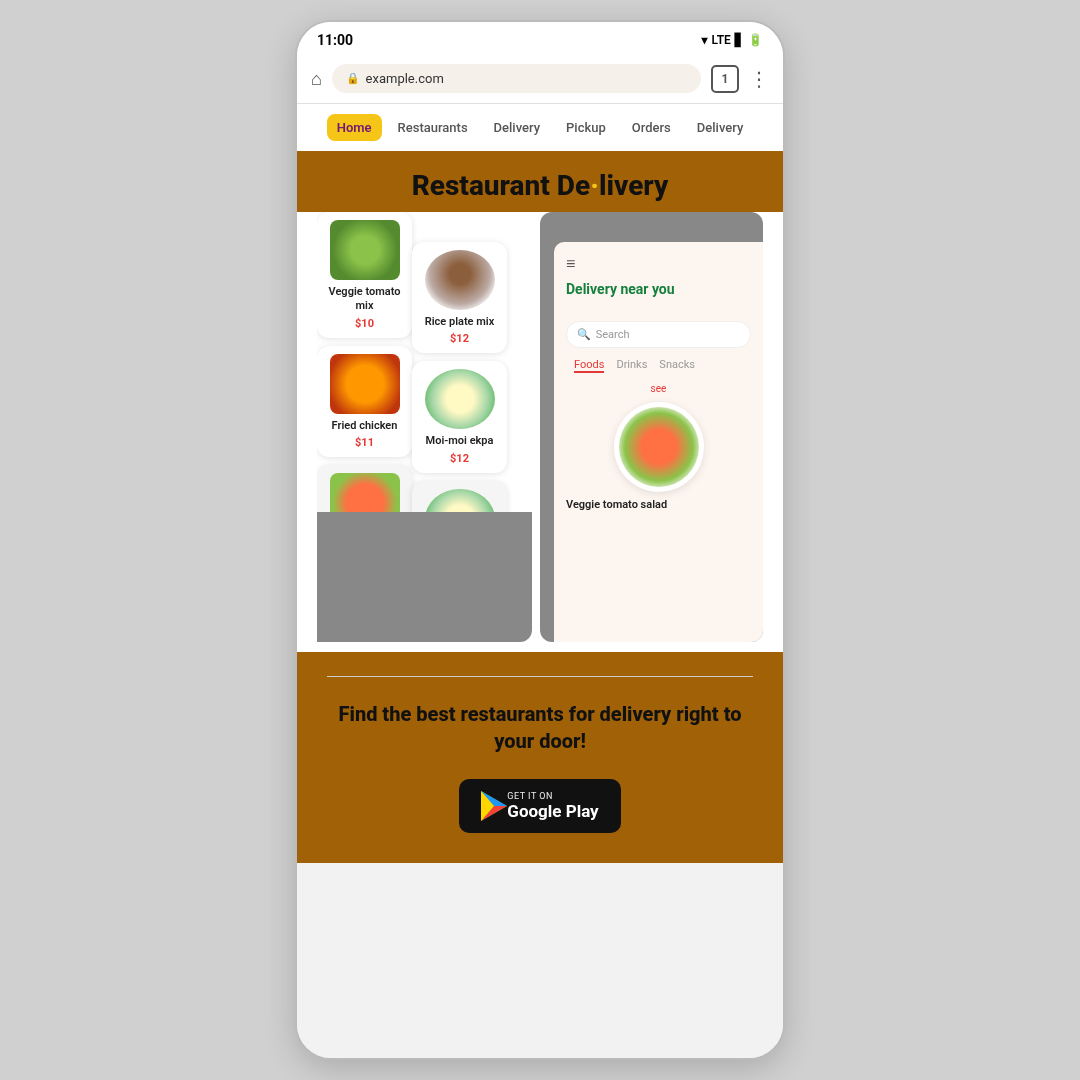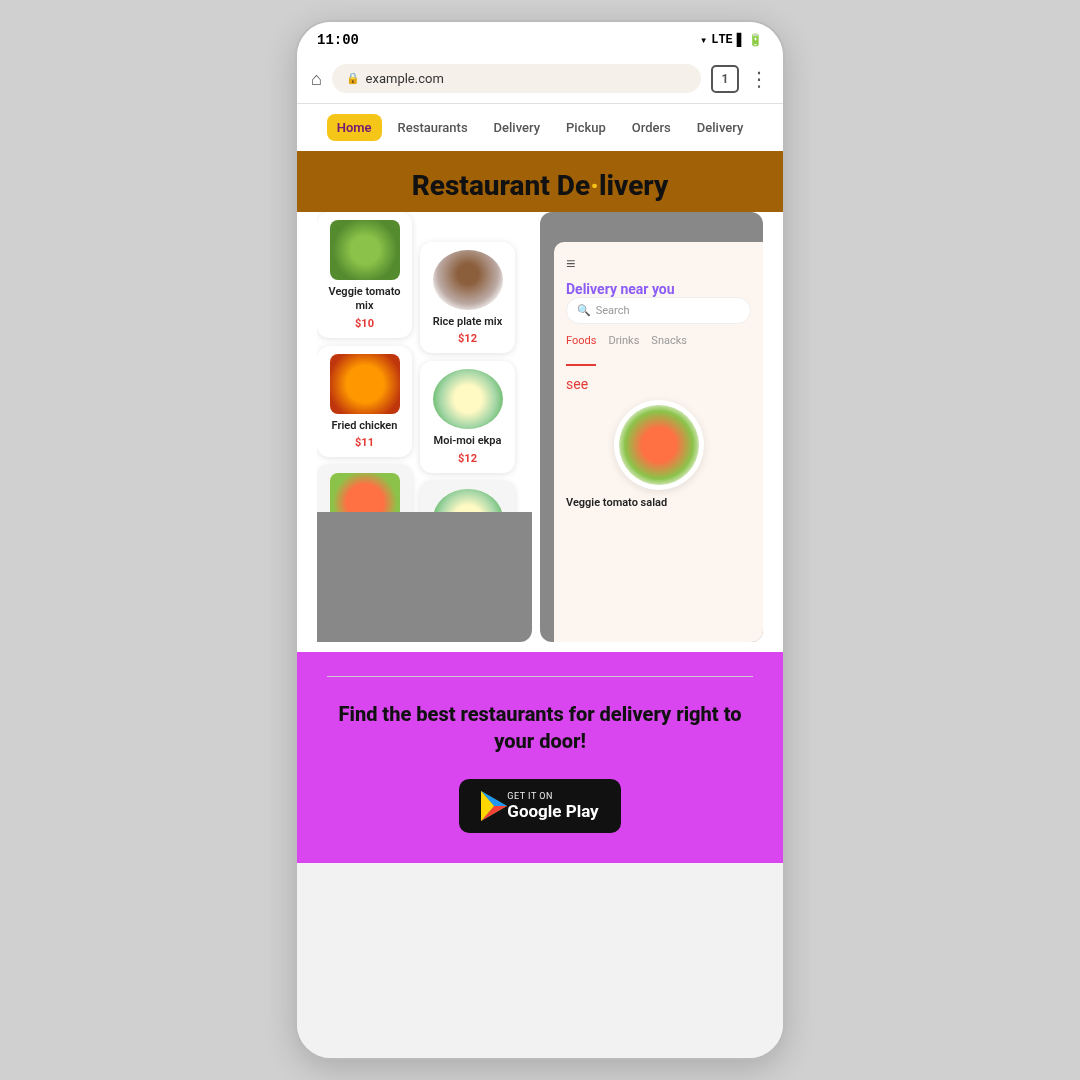--- a/index.html
+++ b/index.html
@@ -24,21 +24,20 @@
     }
     
     .status-bar {
       background: #fff;
       display: flex;
       justify-content: space-between;
       align-items: center;
       padding: 10px 20px 8px 20px;
       font-size: 13px;
       font-weight: 600;
-      font-family: Liberation Mono, monospace;
     }
     .status-time { font-weight: 700; font-size: 14px; }
     .status-icons { display: flex; align-items: center; gap: 4px; font-size: 12px; }
     
     .browser-chrome {
       background: #fff;
       padding: 8px 14px 10px;
       display: flex;
       align-items: center;
       gap: 10px;
@@ -153,52 +152,52 @@
       left: 14px;
       right: 0;
       bottom: 0;
       background: #fdf6f0;
       border-radius: 10px 0 0 0;
       padding: 12px;
       display: flex;
       flex-direction: column;
     }
     .inner-menu-icon { font-size: 16px; margin-bottom: 8px; color: #555; }
-    .inner-title { font-size: 14px; font-weight: 700; color: #8b5cf6; margin-bottom: 0; }
+    .inner-title { font-size: 14px; font-weight: 700; color: #15803d; margin-bottom: 24px; }
     .inner-search {
       background: #fff;
       border-radius: 20px;
       padding: 6px 10px;
       display: flex;
       align-items: center;
       gap: 5px;
       font-size: 11px;
       color: #999;
       margin-bottom: 10px;
       border: 1px solid #eee;
     }
     .inner-tabs { display: flex; gap: 12px; margin-bottom: 10px; }
     .inner-tab { font-size: 11px; color: #999; }
-    .inner-tab.active { color: #e53935; border-bottom: 2px solid #e53935; padding-bottom: 17px; }
+    .inner-tab.active { color: #e53935; border-bottom: 2px solid #e53935; padding-bottom: 0; margin-left: 8px; }
     .inner-food-circle {
       width: 90px;
       height: 90px;
       border-radius: 50%;
       background: #fff;
       margin: 0 auto 6px;
       display: flex;
       align-items: center;
       justify-content: center;
       overflow: hidden;
       box-shadow: 0 2px 8px rgba(0,0,0,0.10);
     }
     .inner-food-name { font-size: 11px; font-weight: 600; text-align: left; color: #222; }
     
     .bottom-section {
-      background: #d946ef;
+      background: #a16207;
       padding: 24px 30px 30px;
       text-align: center;
     }
     .divider {
       height: 1px;
       background: #ccc;
       margin-bottom: 24px;
     }
     .cta-text {
       font-size: 20px;
@@ -235,21 +234,20 @@
       height: 430px;
       overflow: hidden;
     }
     .left-col-wrap {
       position: relative;
       width: 215px;
       flex-shrink: 0;
     }
     .left-col-inner {
       display: flex;
-      gap: 8px;
       height: 100%;
     }
     .gray-bottom {
       position: absolute;
       bottom: 0; left: 0; right: 0;
       height: 130px;
       background: #888;
       border-radius: 0 0 12px 0;
     }
   </style>
@@ -345,21 +343,21 @@
             <div class="inner-title">Delivery near you</div>
             <div class="inner-search">
               <span>🔍</span>
               <span>Search</span>
             </div>
             <div class="inner-tabs">
               <span class="inner-tab active">Foods</span>
               <span class="inner-tab">Drinks</span>
               <span class="inner-tab">Snacks</span>
             </div>
-            <div style="font-size:14px; text-align:left; color:#e53935; margin-bottom:8px;">see</div>
+            <div style="font-size:10px; text-align:center; color:#e53935; margin-bottom:8px;">see</div>
             <div class="inner-food-circle">
               <div style="width:80px;height:80px;background:radial-gradient(circle at 50% 50%, #FF7043 30%, #8BC34A 60%, #fff 80%);border-radius:50%;"></div>
             </div>
             <div class="inner-food-name">Veggie tomato salad</div>
           </div>
         </div>
 
       </div>
     </div>
 

